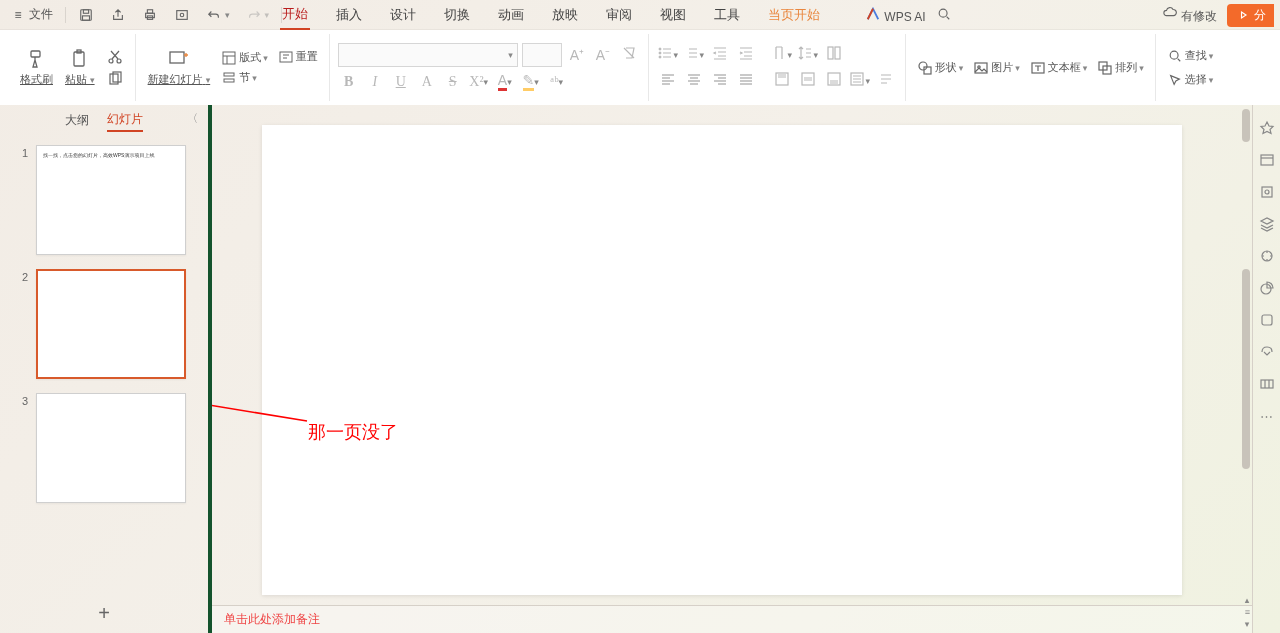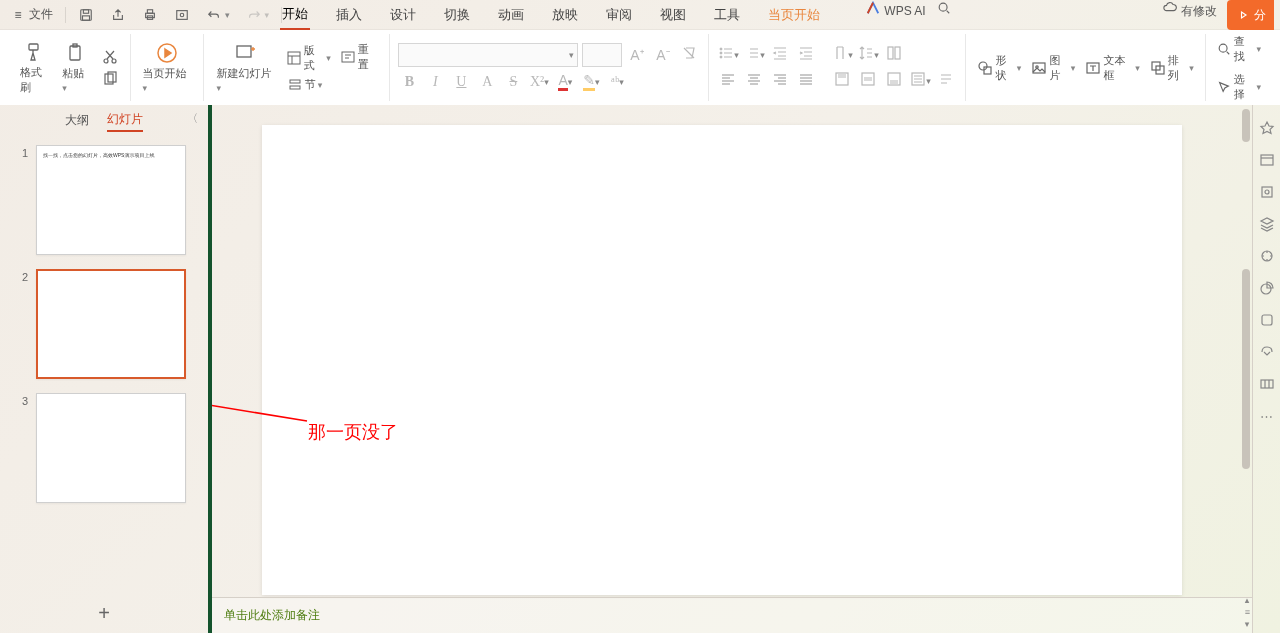--- a/index.html
+++ b/index.html
@@ -8,30 +8,30 @@
 
 .qbar { height:30px; display:flex; align-items:center; padding:0 6px; gap:8px; font-size:12px; color:#555; border-bottom:1px solid rgba(0,0,0,0.04); }
 .qbar .qbtn { display:flex; align-items:center; gap:3px; padding:2px 4px; cursor:pointer; }
 .qbar .sep { width:1px; height:16px; background:rgba(0,0,0,0.1); }
 .ico { width:16px; height:16px; display:inline-flex; align-items:center; justify-content:center; }
 .chev { font-size:9px; color:#888; }
 
 
 .menus { position:absolute; left:280px; top:0; height:30px; display:flex; align-items:center; gap:24px; font-size:13px; color:#444; }
 .menus .mtab { padding:0 2px; height:30px; display:flex; align-items:center; cursor:pointer; }
-.menus .mtab.active { color:#000000; border-bottom:2px solid #d14424; }
-
-.right-q { position:absolute; right:6px; top:0; height:30px; display:flex; gap:10px; font-size:12px; color:#555; }
+.menus .mtab.active { color:#b91c1c; border-bottom:2px solid #d14424; }
+
+.right-q { position:absolute; right:6px; top:0; height:30px; display:flex; align-items:center; gap:10px; font-size:12px; color:#555; }
 .right-q .share { background:#f36a2a; color:#fff; padding:3px 8px; border-radius:4px 0 0 4px; display:flex; align-items:center; gap:3px; }
 
 
 .ribbon { height:75px; background:#fff; display:flex; align-items:stretch; padding:4px 8px; gap:0; }
 .grp { display:flex; flex-direction:column; align-items:center; justify-content:center; padding:0 8px; border-right:1px solid #e8e8e8; }
 .grp:last-child { border-right:none;align-items:flex-end; }
-.bigbtn { display:flex; flex-direction:column; align-items:center; justify-content:center; font-size:11px; color:#555; padding:2px 4px; cursor:pointer; gap:2px; }
+.bigbtn { display:flex; flex-direction:column; align-items:center; justify-content:center; font-size:11px; color:#555; padding:2px 4px; cursor:pointer; gap:2px;text-decoration:underline; }
 .bigbtn .bi { width:22px; height:22px; display:flex; align-items:center; justify-content:center; color:#555; }
 .row { display:flex; align-items:center; gap:4px; }
 .smbtn { display:flex; align-items:center; font-size:11px; color:#555; padding:2px 3px; cursor:pointer; gap:2px; }
 .fontbox { width:180px; height:24px; border:1px solid #d6d6d6; background:#fafafa; display:flex; align-items:center; justify-content:flex-end; padding:0 4px; font-size:11px; color:#aaa; }
 .sizebox { width:40px; height:24px; border:1px solid #d6d6d6; background:#fafafa; }
 .txtico { width:22px; height:22px; display:flex; align-items:center; justify-content:center; color:#b8b8b8; font-size:14px; font-family:"Times New Roman",serif; }
 .tool-cell{display:flex;align-items:center;gap:1px;cursor:pointer;}
 
 
 .work { position:absolute; top:105px; left:0; right:0; bottom:0; display:flex; }
@@ -43,21 +43,21 @@
 .thumbs { flex:1; overflow:auto; padding:10px 10px 10px 18px; }
 .thumbrow { display:flex; align-items:flex-start; gap:8px; margin-bottom:14px; }
 .thumbrow .num { font-size:11px; color:#666; width:10px; text-align:right; padding-top:2px; }
 .thumb { width:150px; height:110px; background:#fff; border:1px solid #cfcfcf; box-shadow:0 1px 2px rgba(0,0,0,0.05); }
 .thumb.sel { border:2px solid #d85a2b; }
 .thumb .tinytext { font-size:5px; color:#333; padding:6px; transform-origin:top left; }
 .addslide { height:40px; display:flex; align-items:center; justify-content:center; font-size:20px; color:#666; cursor:pointer; }
 
 .canvaswrap { flex:1; position:relative; overflow:hidden; border-left:4px solid #14532d; }
 .canvas { position:absolute; left:50px; top:20px; width:920px; height:470px; background:#fff; box-shadow:0 1px 4px rgba(0,0,0,0.1); }
-.notes { position:absolute; left:0; right:0; bottom:0; height:36px; border-top:1px solid #d6d0c8; display:flex; align-items:center; padding:0 12px; font-size:12px; color:#4d7c0f; background:rgba(255,255,255,0.3); }
+.notes { position:absolute; left:0; right:0; bottom:0; height:28px; border-top:1px solid #d6d0c8; display:flex; align-items:center; padding:0 12px; font-size:12px; color:#ef4444; background:rgba(255,255,255,0.3); }
 .scrollbar-v { position:absolute; right:2px; top:4px; bottom:40px; width:8px; }
 .scrollbar-v .thumb-v { position:absolute; left:0; width:8px; background:#c8c3ba; border-radius:4px; }
 .scroll-arrows{position:absolute;right:2px;bottom:4px;display:flex;flex-direction:column;gap:2px;color:#888;font-size:9px;}
 
 .rail { width:28px; border-left:1px solid #d6d0c8; display:flex; flex-direction:column; align-items:center; gap:14px; padding-top:14px; color:#7a7a7a; }
 .rail .ri { width:18px; height:18px; cursor:pointer; display:flex; align-items:center; justify-content:center; }
 
 
 .annot-text { position:absolute; color:#f00; font-size:18px; }
 .annot-svg { position:absolute; pointer-events:none; }
@@ -210,31 +210,20 @@
               <svg width="16" height="16" viewBox="0 0 16 16" fill="none" stroke="#666" stroke-width="1.2">
                 <rect x="3" y="3" width="8" height="10"></rect>
                 <rect x="6" y="1" width="8" height="10"></rect>
               </svg>
             </span>
           </div>
       </div>
     </div>
   </div>
 
-  <div class="grp">
-    <div class="bigbtn">
-      <span class="bi orange">
-          <svg width="22" height="22" viewBox="0 0 22 22" fill="none" stroke="#e9863e" stroke-width="1.5">
-            <circle cx="11" cy="11" r="9"></circle>
-            <path d="M9 7l6 4-6 4V7z" fill="#e9863e"></path>
-          </svg>
-        </span>
-      <span><span>当页开始</span> <span class="chev">▾</span></span>
-    </div>
-  </div>
 
   <div class="grp">
     <div class="row">
       <div class="bigbtn">
         <span class="bi">
             <svg width="22" height="20" viewBox="0 0 22 20" fill="none" stroke="#666" stroke-width="1.3">
               <rect x="2" y="3" width="14" height="11"></rect>
               <path d="M16 6h4M18 4v4" stroke="#e9863e"></path>
             </svg>
           </span>

